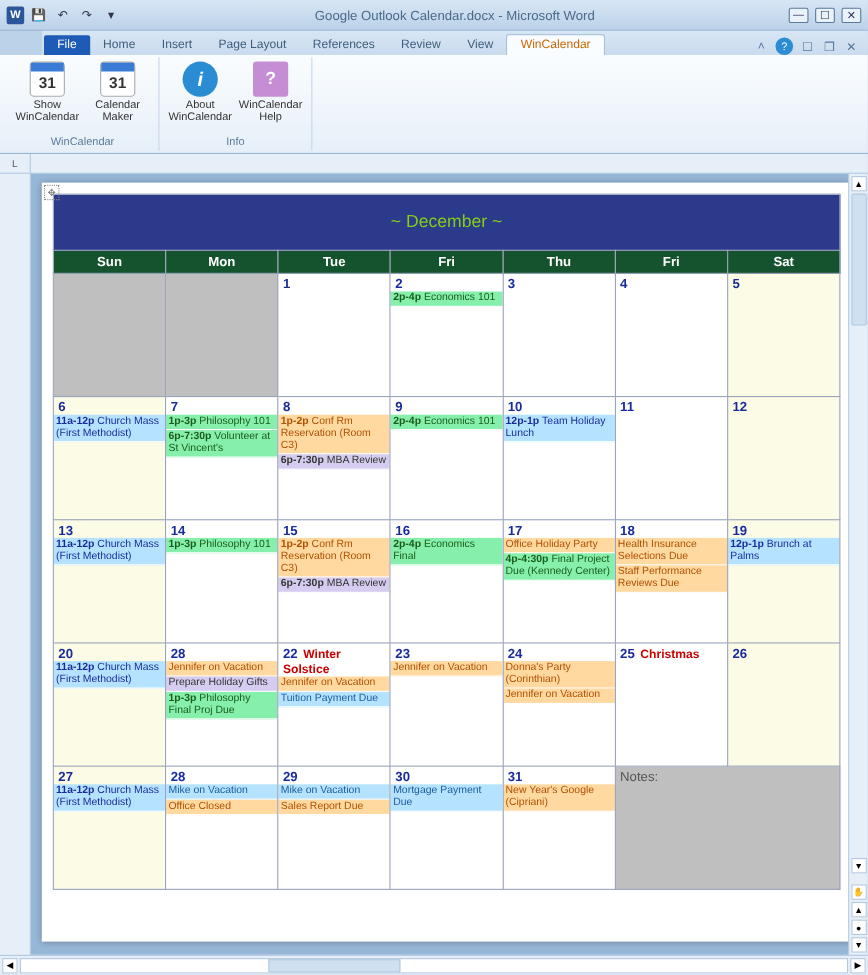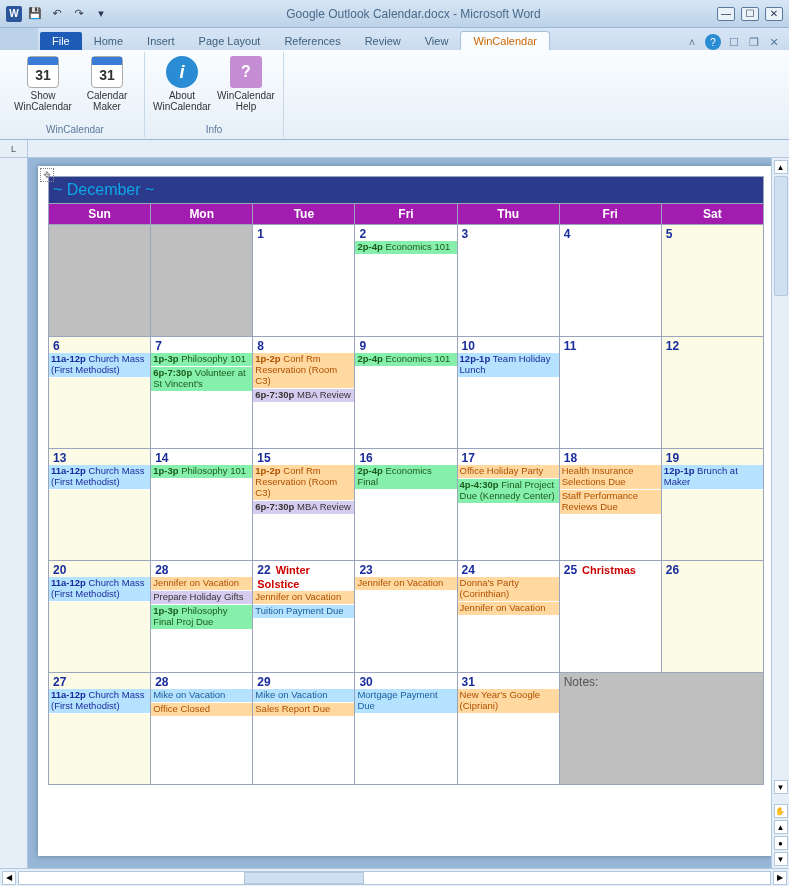--- a/index.html
+++ b/index.html
@@ -50,22 +50,22 @@
 .page { background: #fff; width: 736px; min-height: 690px; margin: 0 auto; box-shadow: 0 0 6px rgba(0,0,0,0.3); padding: 10px; position: relative; }
 .page .handle { position:absolute;top:2px;left:2px;width:14px;height:14px;border:1px dotted #888;display:flex;align-items:center;justify-content:center;font-size:9px;color:#888;cursor:move; }
 .vscroll { width: 18px; background: #e6eff8; border-left: 1px solid #b2c8df; display:flex;flex-direction:column;align-items:center;padding:2px 0;gap:2px; }
 .vscroll .arr { width:14px;height:14px;border:1px solid #b2c8df;background:#fff;font-size:8px;display:flex;align-items:center;justify-content:center;cursor:pointer; }
 .vscroll .thumb { width:14px;flex:0 0 120px;background:#cfe0f1;border:1px solid #b2c8df;border-radius:2px;cursor:pointer; }
 .vscroll .track { flex:1; }
 
 
 .cal { width: 100%; border-collapse: collapse; table-layout: fixed; }
 .cal th, .cal td { border: 1px solid #9aa4bc; }
-.cal .title-row td { background: #2b3a8a; color: #0ea5e9; font-size: 16px; padding: 4px; font-weight:normal; }
-.cal .dayhead th { background: #a21caf; color: #fff; text-align: center; font-size: 12px; padding: 3px; font-weight: bold; }
+.cal .title-row td { background: #2b3a8a; color: #84cc16; text-align: center; font-size: 16px; padding: 16px; font-weight:normal; }
+.cal .dayhead th { background: #14532d; color: #fff; text-align: center; font-size: 12px; padding: 3px; font-weight: bold; }
 .cal td.cell { height: 112px; vertical-align: top; padding: 0; background: #fff; font-size: 10px; }
 .cal td.cell.grey { background: #bfbfbf; }
 .cal td.cell.wknd { background: #fbfbe6; }
 .cell .daynum { color: #1a2c9b; font-weight: bold; font-size: 12px; padding: 2px 4px 0; }
 .cell .special { color: #c00; font-size: 11px; padding-left: 2px; }
 .ev { font-size: 9.5px; padding: 1px 2px; line-height: 1.15; border-bottom:1px solid #fff; }
 .ev .t { font-weight: bold; }
 .ev.blue { background: #b5e3ff; color:#1a2c9b; }
 .ev.green { background: #86efac; color:#1a5c1a; }
 .ev.orange { background: #ffd9a0; color:#b05000; }
@@ -249,21 +249,21 @@
                 <div class="ev orange"><span>Office Holiday Party</span></div>
                 <div class="ev green"><span class="t">4p-4:30p </span><span>Final Project Due (Kennedy Center)</span></div>
               </td>
               <td class="cell">
                 <div class="daynum">18</div>
                 <div class="ev orange"><span>Health Insurance Selections Due</span></div>
                 <div class="ev orange"><span>Staff Performance Reviews Due</span></div>
               </td>
               <td class="cell wknd">
                 <div class="daynum">19</div>
-                <div class="ev blue"><span class="t">12p-1p </span><span>Brunch at Maker</span></div>
+                <div class="ev blue"><span class="t">12p-1p </span><span>Brunch at Palms</span></div>
               </td>
             </tr>
             <tr>
               <td class="cell wknd">
                 <div class="daynum">20</div>
                 <div class="ev blue"><span class="t">11a-12p </span><span>Church Mass (First Methodist)</span></div>
               </td>
               <td class="cell">
                 <div class="daynum">28</div>
                 <div class="ev orange"><span>Jennifer on Vacation</span></div>

